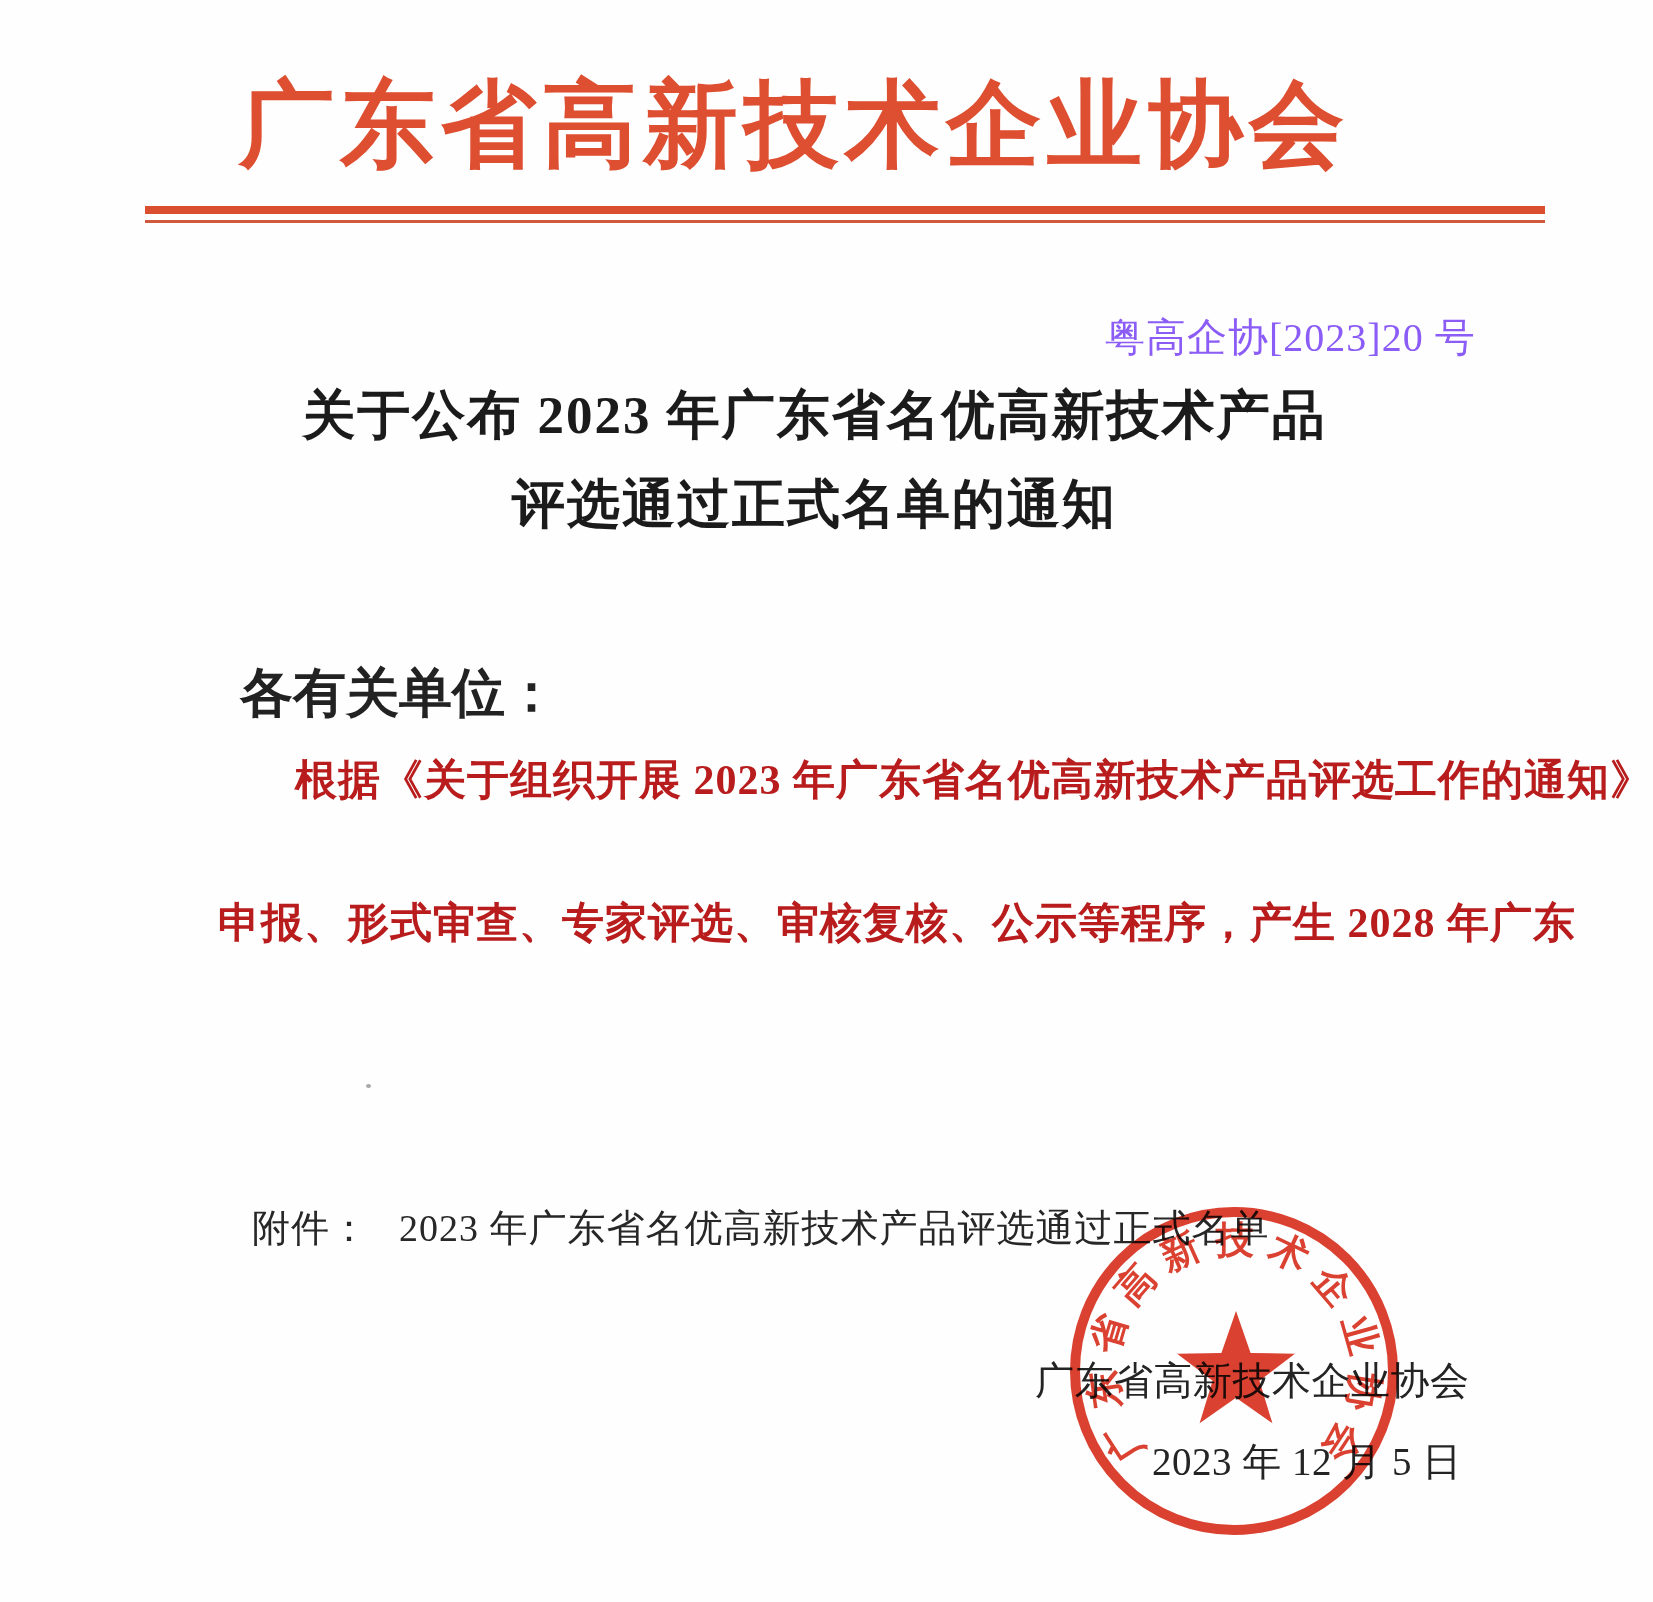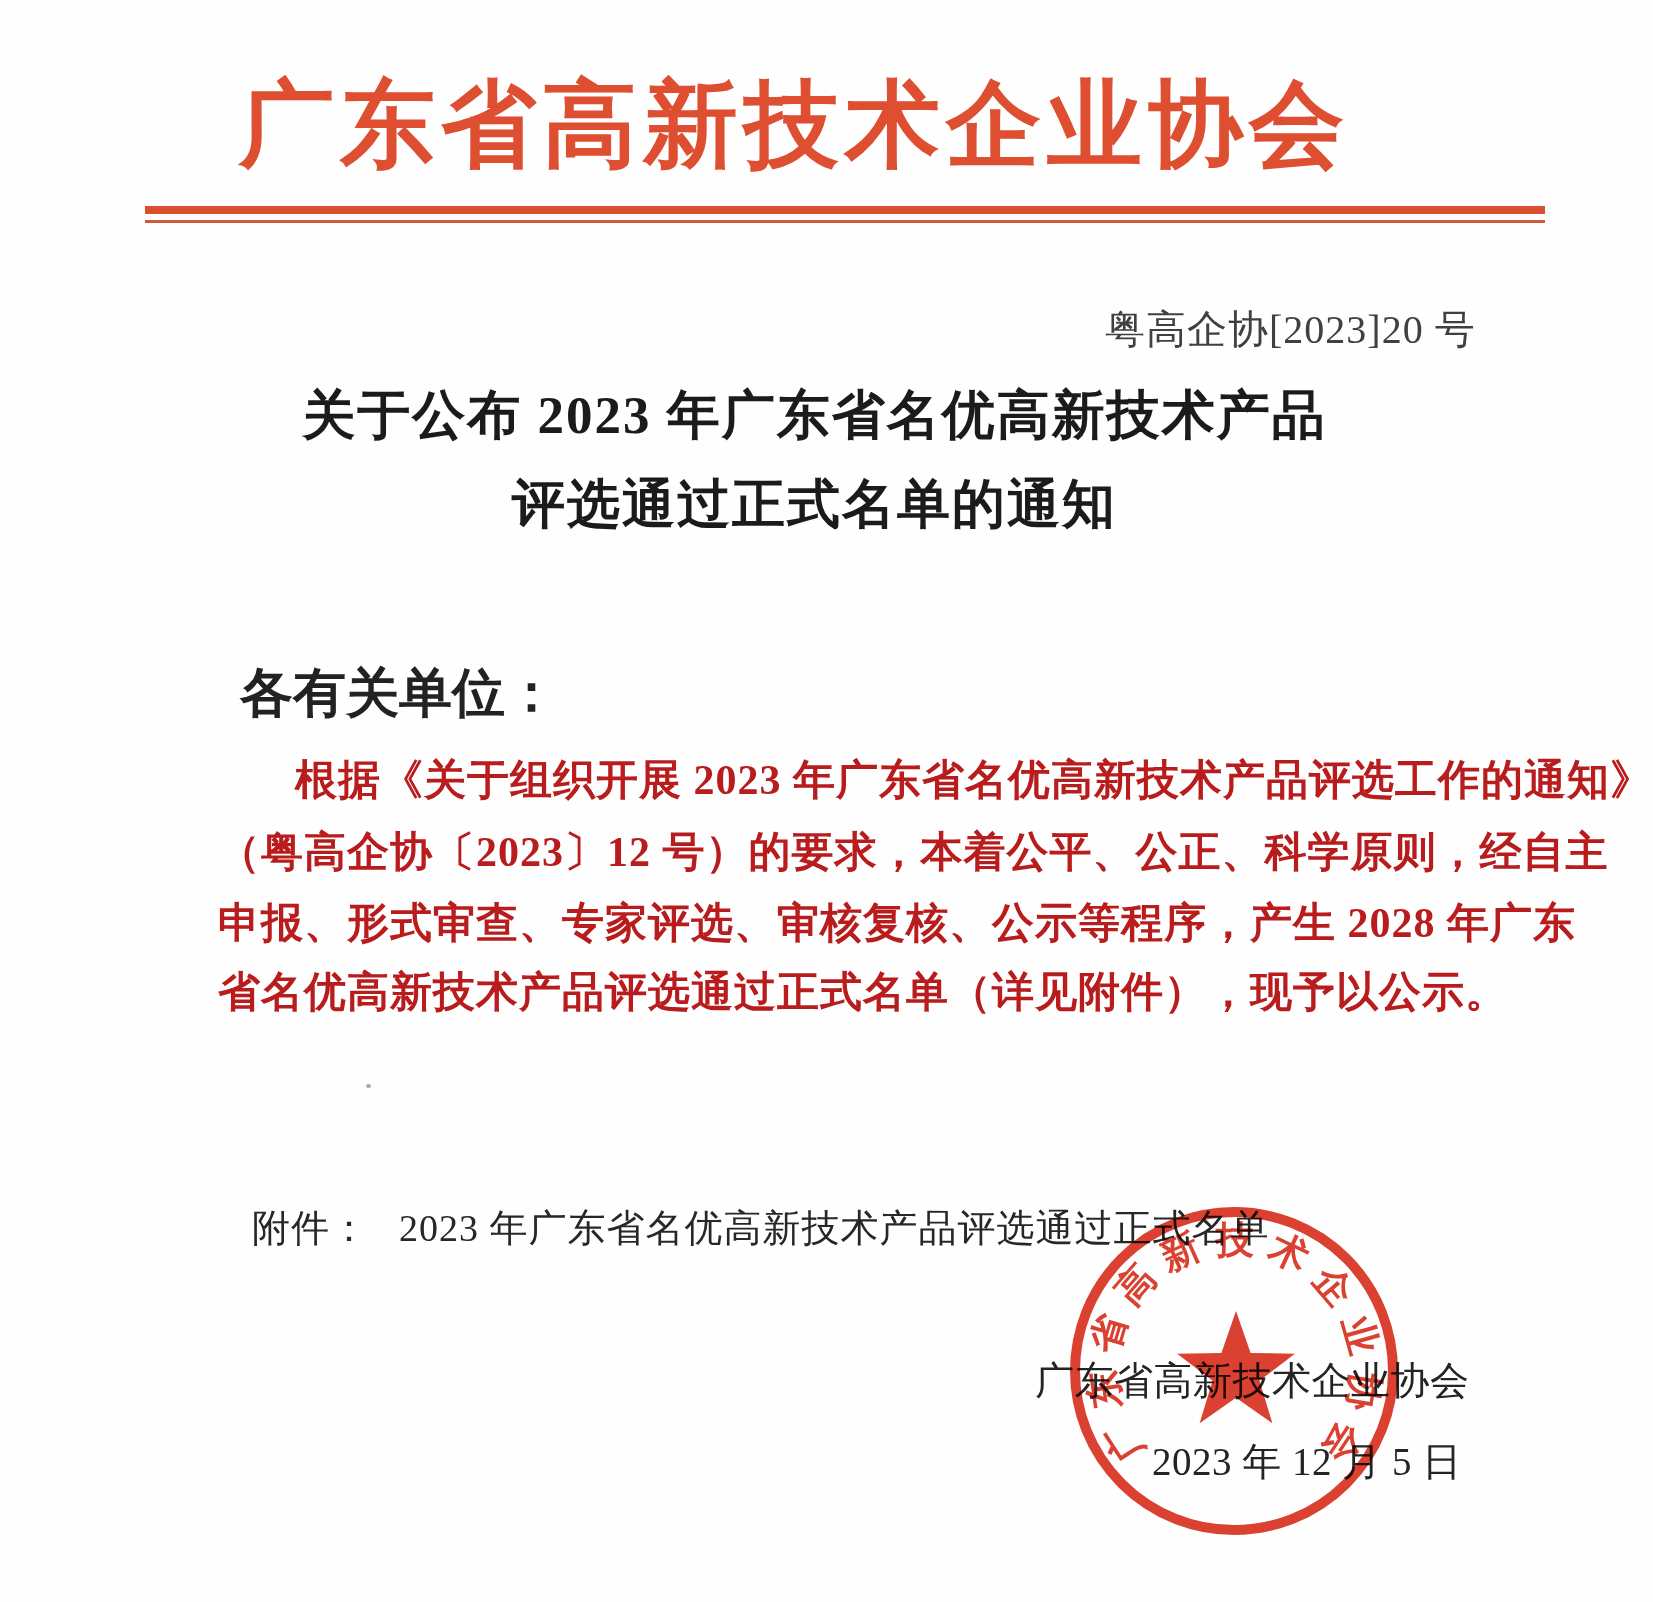--- a/index.html
+++ b/index.html
@@ -16,22 +16,22 @@
     text-align:center;
     font-size:95px;font-weight:bold;
     letter-spacing:6px;
     color:#de4e30;
     white-space:nowrap;
   }
   .rule{position:absolute;left:145px;width:1400px;}
   .rule.thick{top:206px;height:8px;background:#d94f30;}
   .rule.thin{top:220px;height:3px;background:#cf5a3d;}
   .doc-number{
-    position:absolute;top:302px;left:1105px;
-    font-size:40px;color:#404040;letter-spacing:1px;
+    position:absolute;top:310px;left:1105px;
+    font-size:40px;color:#8b5cf6;letter-spacing:1px;
     white-space:nowrap;
   }
   .title-line{
     position:absolute;left:-12px;width:100%;
     text-align:center;
     font-size:53px;font-weight:bold;color:#1b1b1b;
     letter-spacing:2px;white-space:nowrap;
   }
   .title-line.l1{top:380px;}
   .title-line.l2{top:469px;}
@@ -93,23 +93,21 @@
   <div class="rule thin"></div>
 
   <div class="doc-number">粤高企协[2023]20 号</div>
 
   <div class="title-line l1">关于公布 2023 年广东省名优高新技术产品</div>
   <div class="title-line l2">评选通过正式名单的通知</div>
 
   <div class="salutation">各有关单位：</div>
 
   <div class="para-line i0">根据《关于组织开展 2023 年广东省名优高新技术产品评选工作的通知》</div>
-  <div class="para-line i1">（粤高企协〔2023〕12 号）的要求，本着公平、公正、科学原则，经自主</div>
   <div class="para-line i2">申报、形式审查、专家评选、审核复核、公示等程序，产生 2028 年广东</div>
-  <div class="para-line i3">省名优高新技术产品评选通过正式名单（详见附件），现予以公示。</div>
 
   <div class="attachment">
     <span class="att-label">附件：</span><span class="att-text">2023 年广东省名优高新技术产品评选通过正式名单</span>
   </div>
 
   <div class="sig-org">广东省高新技术企业协会</div>
   <div class="sig-date">2023 年 12 月 5 日</div>
 
   <svg class="seal" viewBox="-180 -180 360 360" aria-hidden="true">
     <defs>

